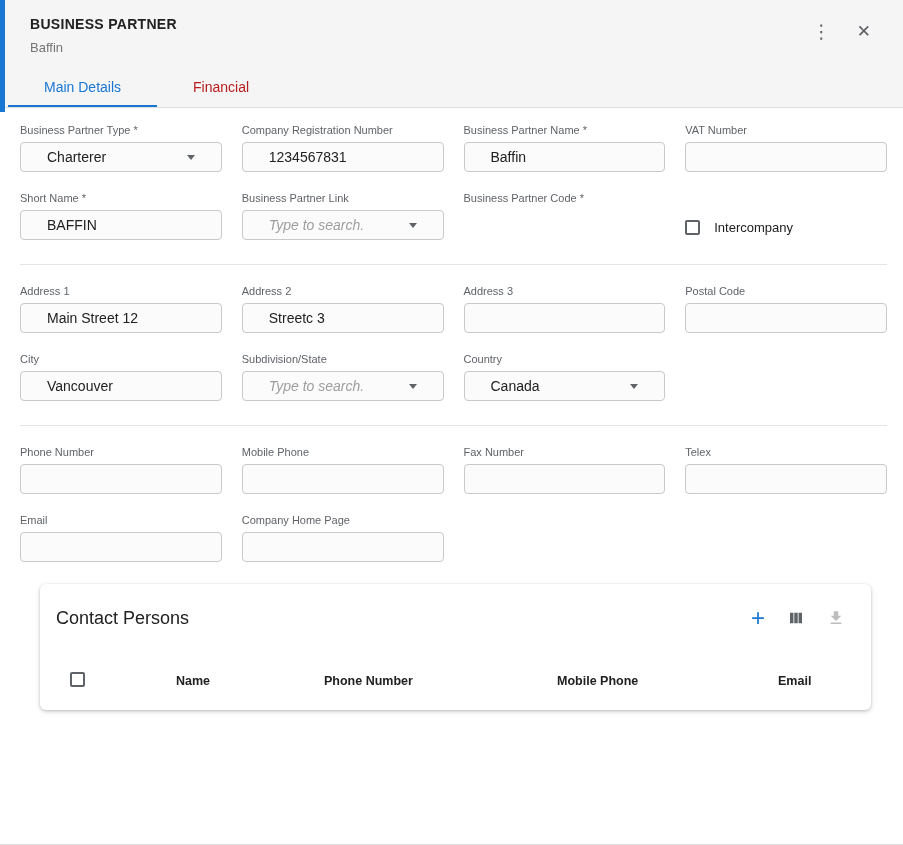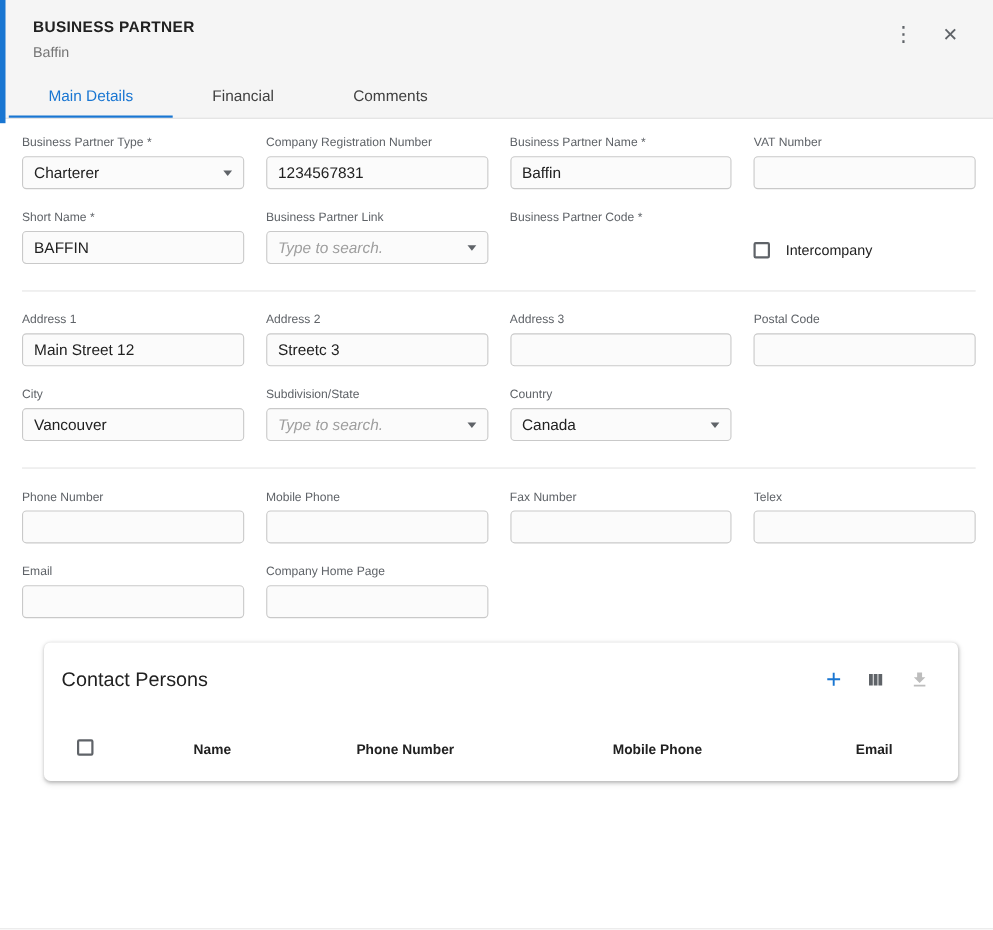--- a/index.html
+++ b/index.html
@@ -58,21 +58,21 @@
   .tabs {
     display: flex;
     padding-left: 8px;
     margin-top: 14px;
   }
   .tab {
     padding: 0 36px;
     height: 38px;
     line-height: 36px;
     font-size: 14px;
-    color: #404040;
+    color: #b91c1c;
     cursor: pointer;
     border-bottom: 2px solid transparent;
   }
   .tab.active {
     color: #1976d2;
     border-bottom-color: #1976d2;
   }
   
   .content { padding: 16px 16px 0 20px; }
   .grid {
@@ -91,21 +91,21 @@
   }
   .text-input, .select {
     width: 100%;
     height: 30px;
     border: 1px solid #c9c9c9;
     border-radius: 4px;
     background: #fbfbfb;
     font-family: "Liberation Sans", sans-serif;
     font-size: 14px;
     color: #212121;
-    padding: 0 10px;
+    padding: 0 26px;
     outline: none;
   }
   .select {
     display: flex;
     align-items: center;
     justify-content: space-between;
     cursor: pointer;
   }
   .select-value { font-size: 14px; color: #212121; }
   .select-placeholder { font-size: 14px; color: #9e9e9e; font-style: italic; }
@@ -187,21 +187,20 @@
           <span class="kebab-glyph">⋮</span>
         </button>
         <button class="icon-btn">
           <span class="close-glyph">✕</span>
         </button>
       </div>
     </div>
     <div class="tabs">
       <div class="tab active">Main Details</div>
       <div class="tab">Financial</div>
-      <div class="tab">Comments</div>
     </div>
   </div>
 
   <div class="content">
 
     <div class="grid">
       <div class="field">
         <label>Business Partner Type *</label>
         <div class="select">
           <span class="select-value">Charterer</span>

